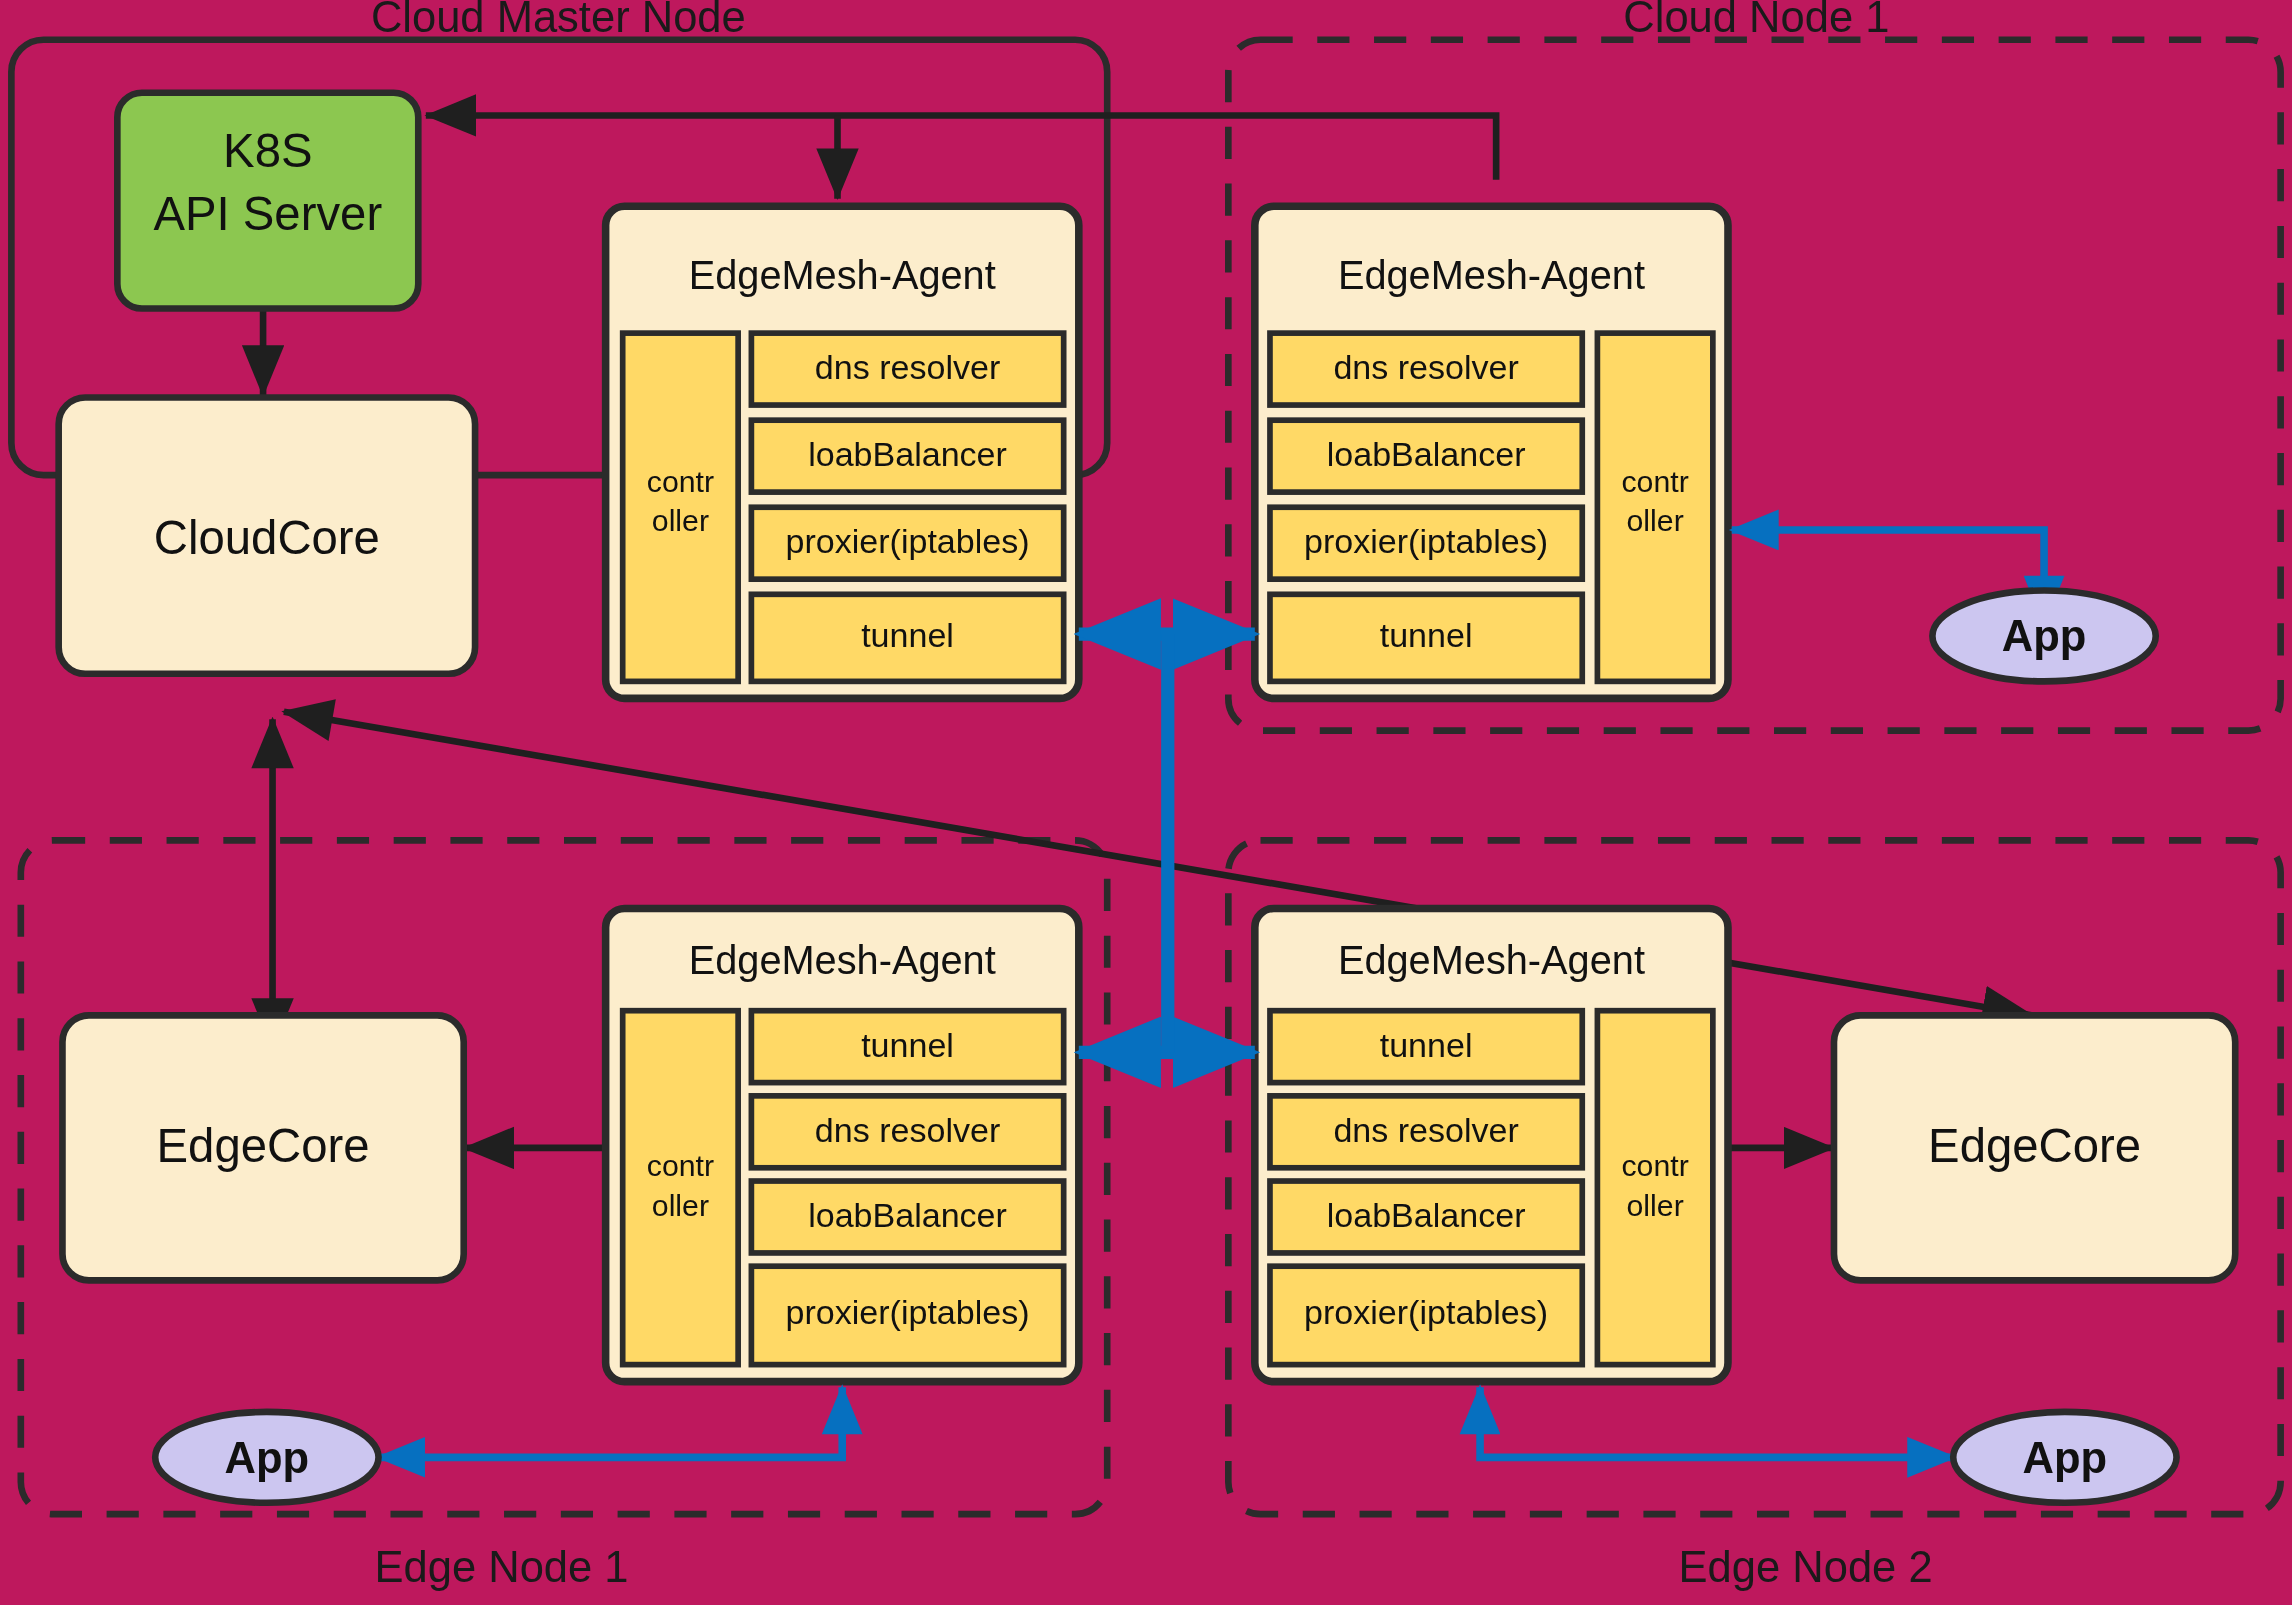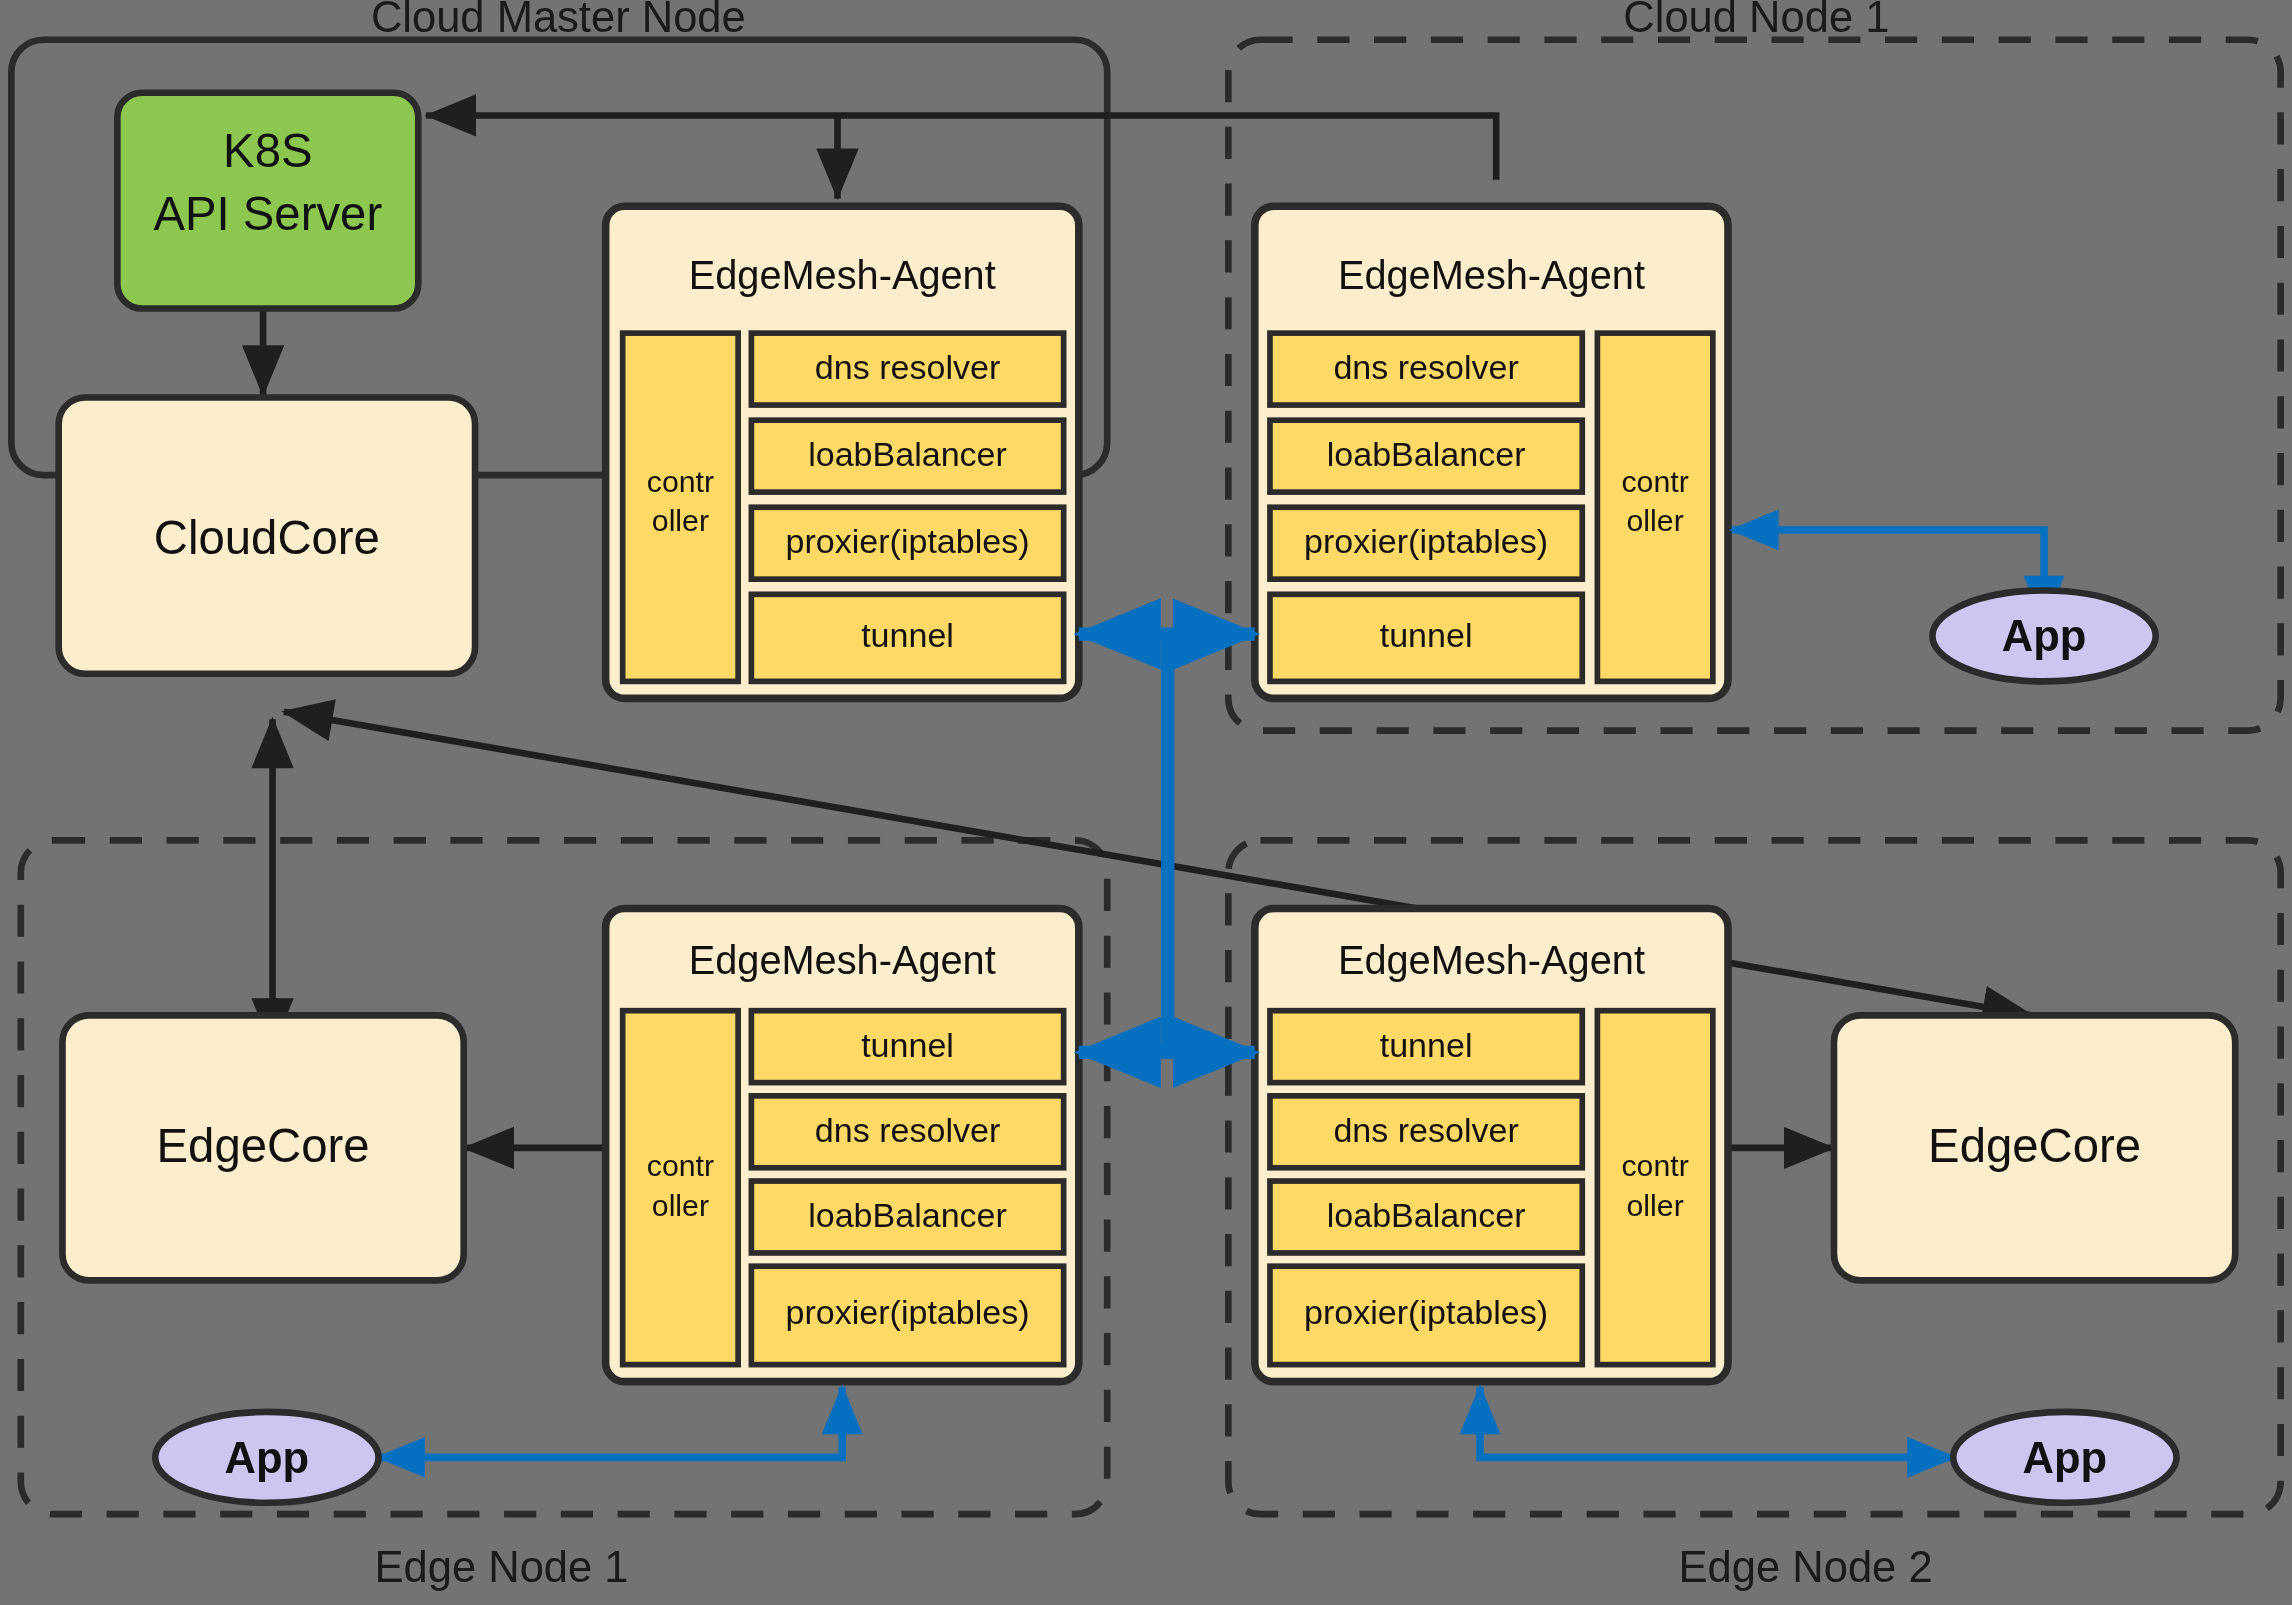--- a/index.html
+++ b/index.html
@@ -1,18 +1,18 @@
 <!DOCTYPE html>
 <html style="font-size:15px"><head>
 <meta charset="utf-8">
 <title>EdgeMesh Architecture</title>
 <style>
   html,body{margin:0;padding:0;background:#ffffff;}
   body{font-family:"Liberation Sans",sans-serif;}
-  #stage{position:relative;width:2292px;height:1605px;background:#737373;overflow:hidden;}
+  #stage{position:relative;width:2292px;height:1605px;background:#be185d;overflow:hidden;}
   svg#diagram{position:absolute;top:0;left:0;width:2292px;height:1605px;}
   .nodeLabel{font-family:"Liberation Sans",sans-serif;font-size:46px;fill:#1a1a1a;text-anchor:middle;dominant-baseline:middle;}
   .bigLabel{font-family:"Liberation Sans",sans-serif;font-size:50px;fill:#111;text-anchor:middle;dominant-baseline:middle;}
   .agentTitle{font-family:"Liberation Sans",sans-serif;font-size:42px;fill:#111;text-anchor:middle;dominant-baseline:middle;}
   .modLabel{font-family:"Liberation Sans",sans-serif;font-size:36px;fill:#111;text-anchor:middle;dominant-baseline:middle;}
   .ctrlLabel{font-family:"Liberation Sans",sans-serif;font-size:32px;fill:#111;text-anchor:middle;dominant-baseline:middle;}
   .appLabel{font-family:"Liberation Sans",sans-serif;font-size:46px;font-weight:bold;fill:#111;text-anchor:middle;dominant-baseline:middle;}
 </style>
 </head>
 <body>

